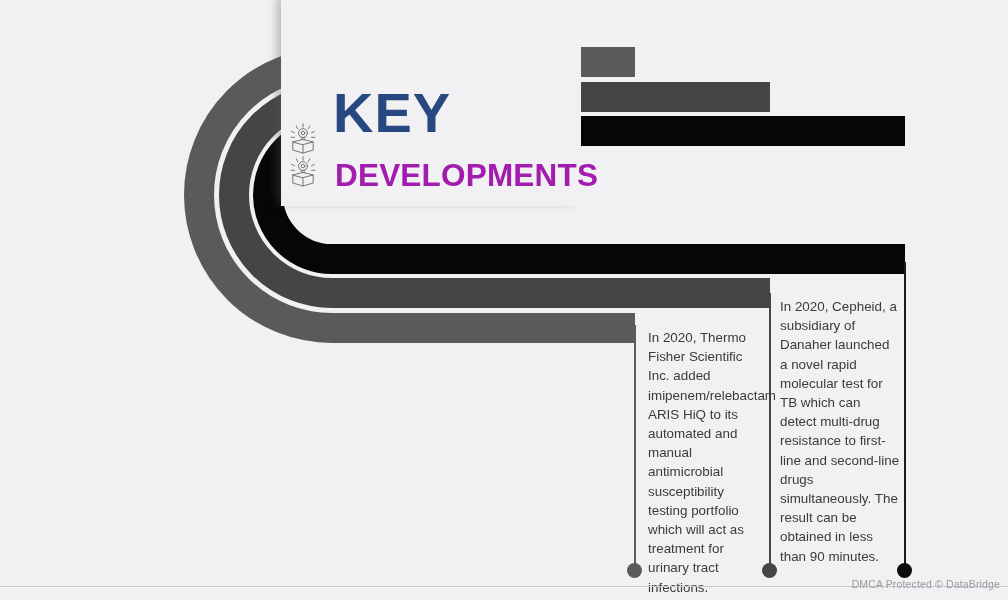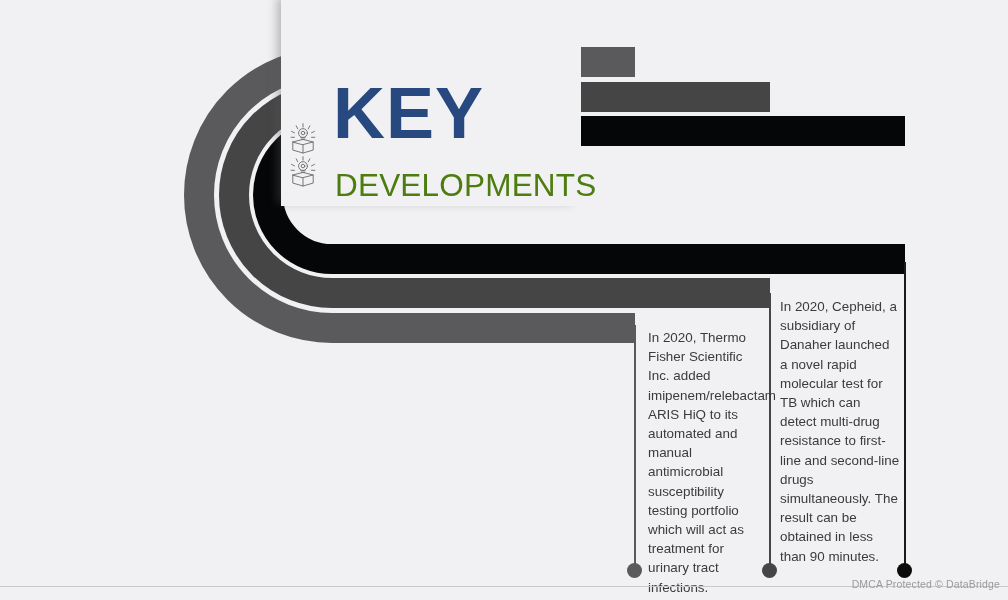--- a/index.html
+++ b/index.html
@@ -43,34 +43,34 @@
   
   #heading-block {
     position: absolute;
     left: 333px;
     top: 70px;
     width: 240px;
   }
   #key-word {
     font-family: "Liberation Sans", sans-serif;
     font-weight: bold;
-    font-size: 72px;
+    font-size: 56px;
     line-height: 86px;
     letter-spacing: 1px;
     color: #27497f;
     margin: 0;
   }
   #developments-word {
     font-family: "Liberation Sans", sans-serif;
-    font-weight: normal;
+    font-weight: bold;
     font-size: 31.5px;
     line-height: 34px;
     letter-spacing: 0.2px;
-    color: #4d7c0f;
-    margin: 12px 0 0 2px;
+    color: #a21caf;
+    margin: 2px 0 0 2px;
   }
 
   
   .idea-icon {
     position: absolute;
     width: 34px;
     height: 34px;
   }
   #idea-icon-1 { left: 286px; top: 122px; }
   #idea-icon-2 { left: 286px; top: 155px; }

